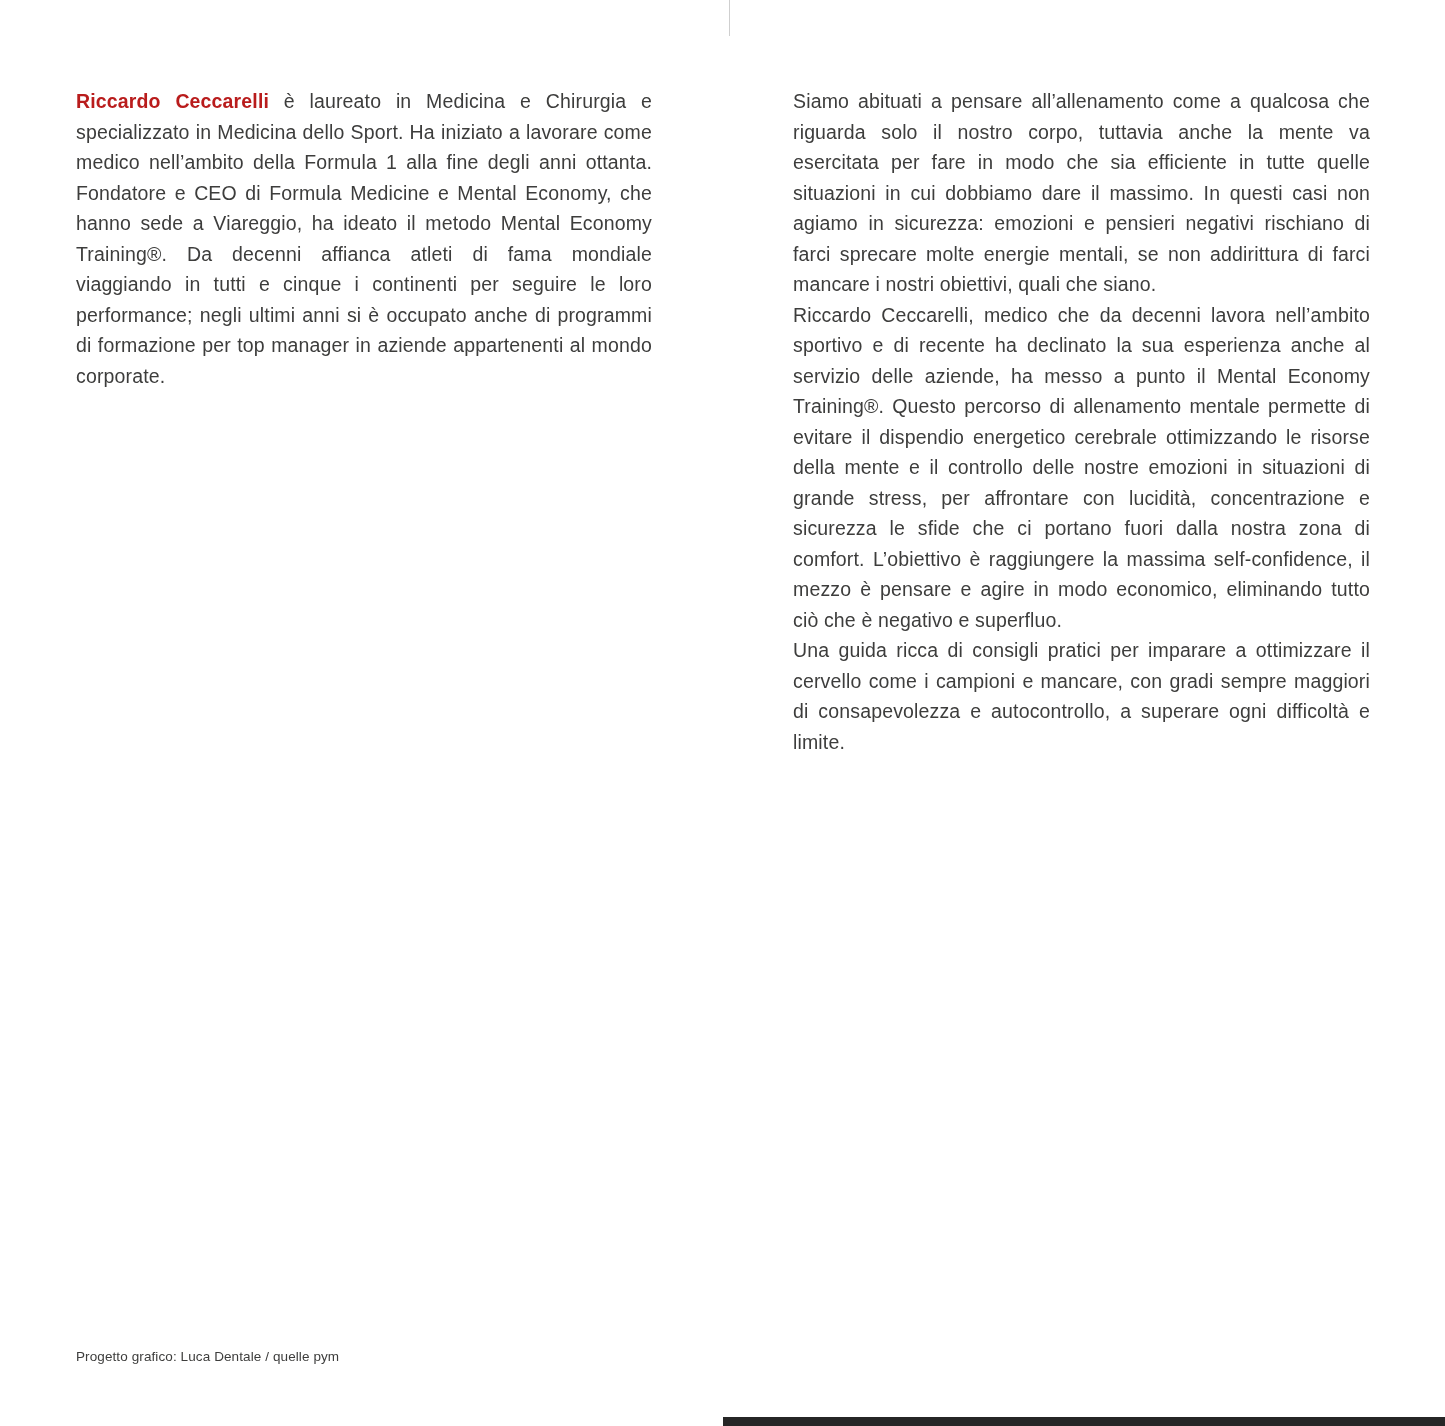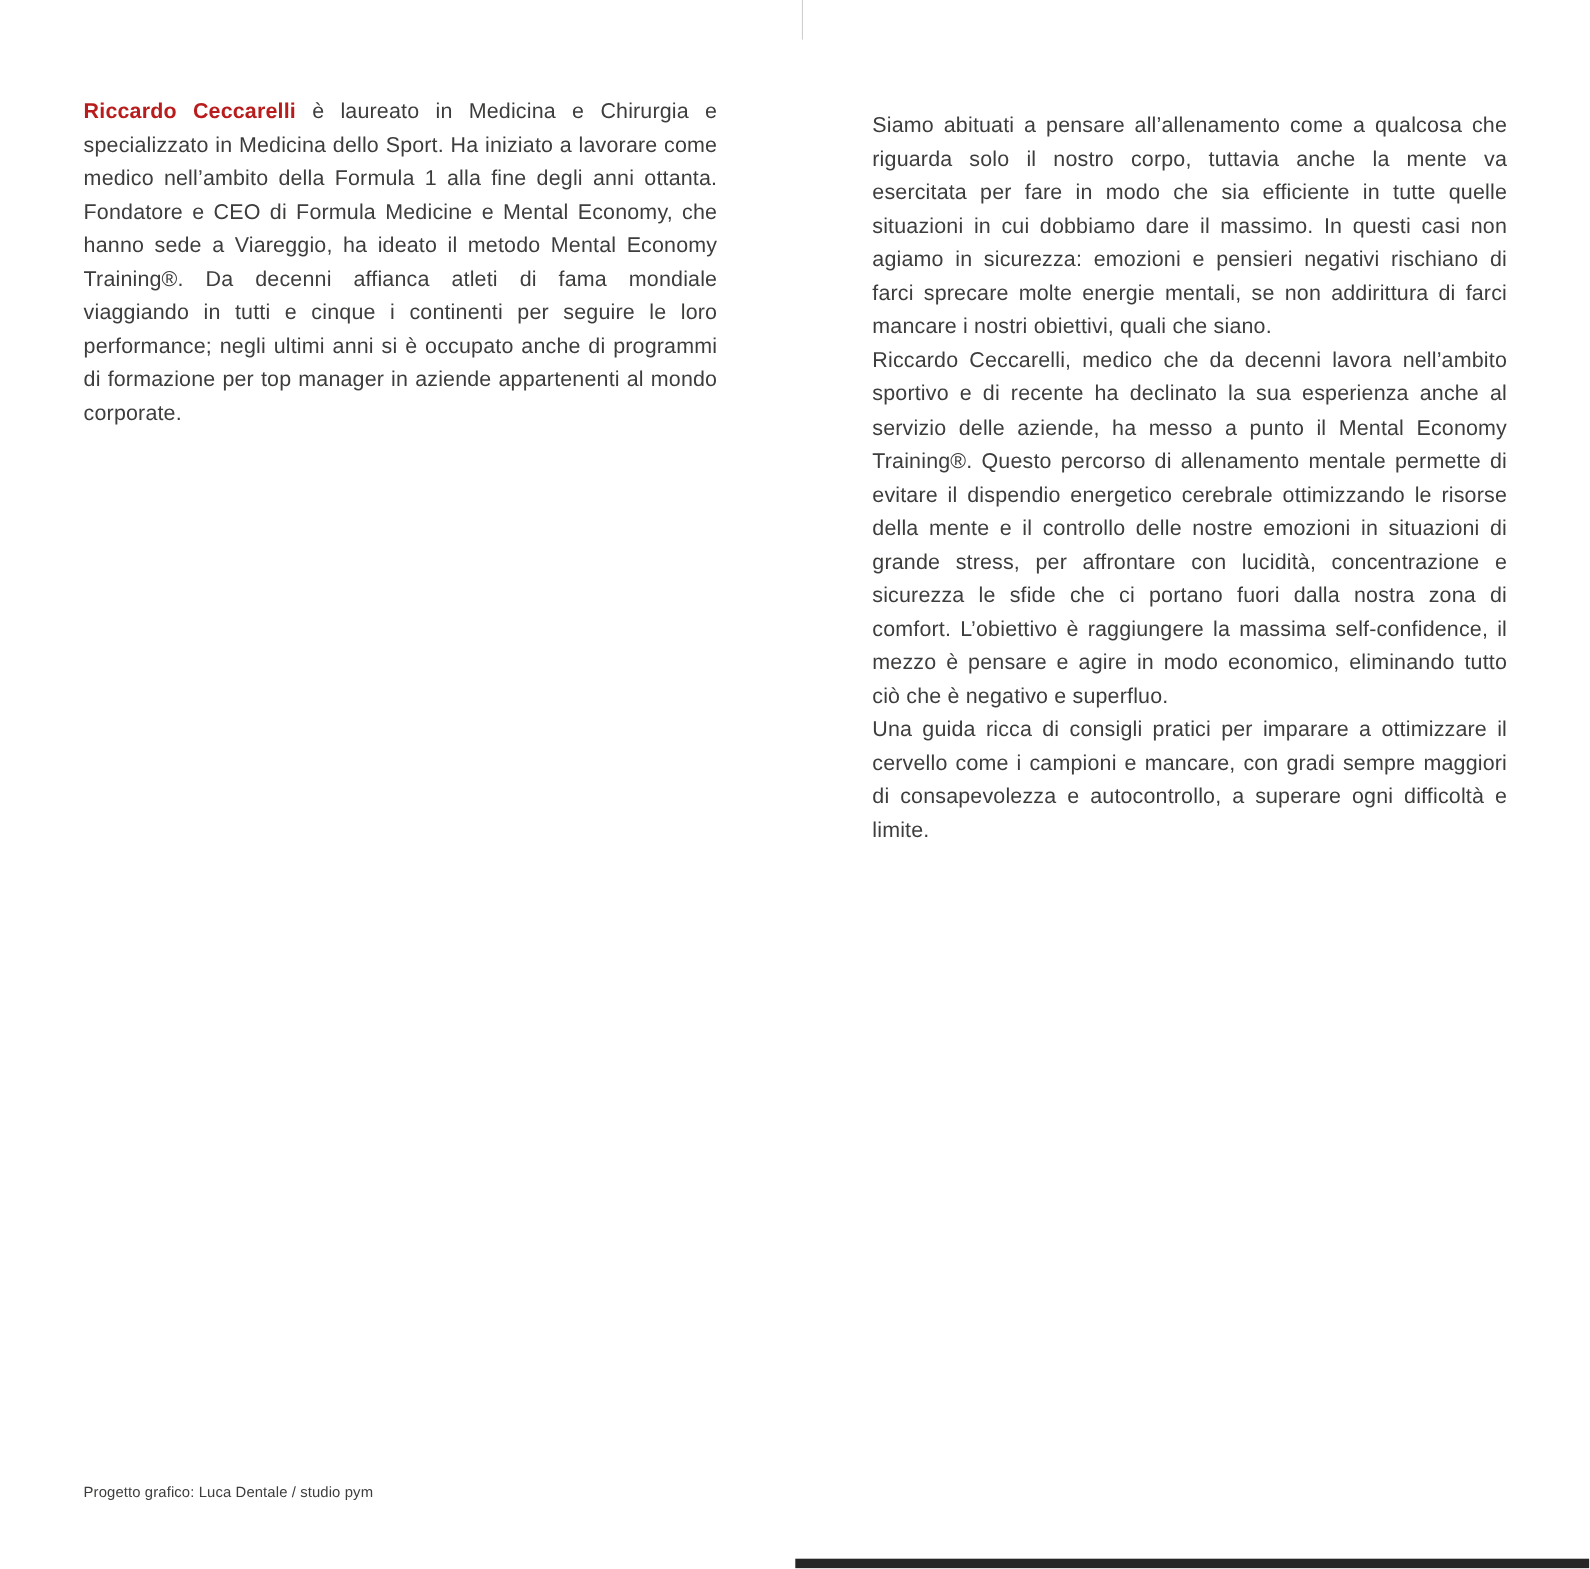--- a/index.html
+++ b/index.html
@@ -28,21 +28,20 @@
     position: absolute;
     top: 86px;
   }
   .col-left {
     left: 76px;
     width: 576px;
   }
   .col-right {
     left: 793px;
     width: 577px;
-    margin-top: 13px;
   }
   .col p {
     margin: 0;
     font-size: 19.5px;
     line-height: 30.5px;
     text-align: justify;
     letter-spacing: 0.15px;
     color: #3d3d3c;
   }
   .author-name {
@@ -76,17 +75,17 @@
   <div class="col col-left">
     <p><span class="author-name">Riccardo Ceccarelli</span><span> è laureato in Medicina e Chirurgia e specializzato in Medicina dello Sport. Ha iniziato a lavorare come medico nell’ambito della Formula 1 alla fine degli anni ottanta. Fondatore e CEO di Formula Medicine e Mental Economy, che hanno sede a Viareggio, ha ideato il metodo Mental Economy Training®. Da decenni affianca atleti di fama mondiale viaggiando in tutti e cinque i continenti per seguire le loro performance; negli ultimi anni si è occupato anche di programmi di formazione per top manager in aziende appartenenti al mondo corporate.</span></p>
   </div>
 
   <div class="col col-right">
     <p>Siamo abituati a pensare all’allenamento come a qualcosa che riguarda solo il nostro corpo, tuttavia anche la mente va esercitata per fare in modo che sia efficiente in tutte quelle situazioni in cui dobbiamo dare il massimo. In questi casi non agiamo in sicurezza: emozioni e pensieri negativi rischiano di farci sprecare molte energie mentali, se non addirittura di farci mancare i nostri obiettivi, quali che siano.</p>
     <p>Riccardo Ceccarelli, medico che da decenni lavora nell’ambito sportivo e di recente ha declinato la sua esperienza anche al servizio delle aziende, ha messo a punto il Mental Economy Training®. Questo percorso di allenamento mentale permette di evitare il dispendio energetico cerebrale ottimizzando le risorse della mente e il controllo delle nostre emozioni in situazioni di grande stress, per affrontare con lucidità, concentrazione e sicurezza le sfide che ci portano fuori dalla nostra zona di comfort. L’obiettivo è raggiungere la massima self-confidence, il mezzo è pensare e agire in modo economico, eliminando tutto ciò che è negativo e superfluo.</p>
     <p>Una guida ricca di consigli pratici per imparare a ottimizzare il cervello come i campioni e mancare, con gradi sempre maggiori di consapevolezza e autocontrollo, a superare ogni difficoltà e limite.</p>
   </div>
 
-  <div class="footer-credit">Progetto grafico: Luca Dentale / studio pym</div>
+  <div class="footer-credit">Progetto grafico: Luca Dentale / quelle pym</div>
 
   <div class="cover-edge-bar"></div>
 
 </div>
 
 </body></html>

